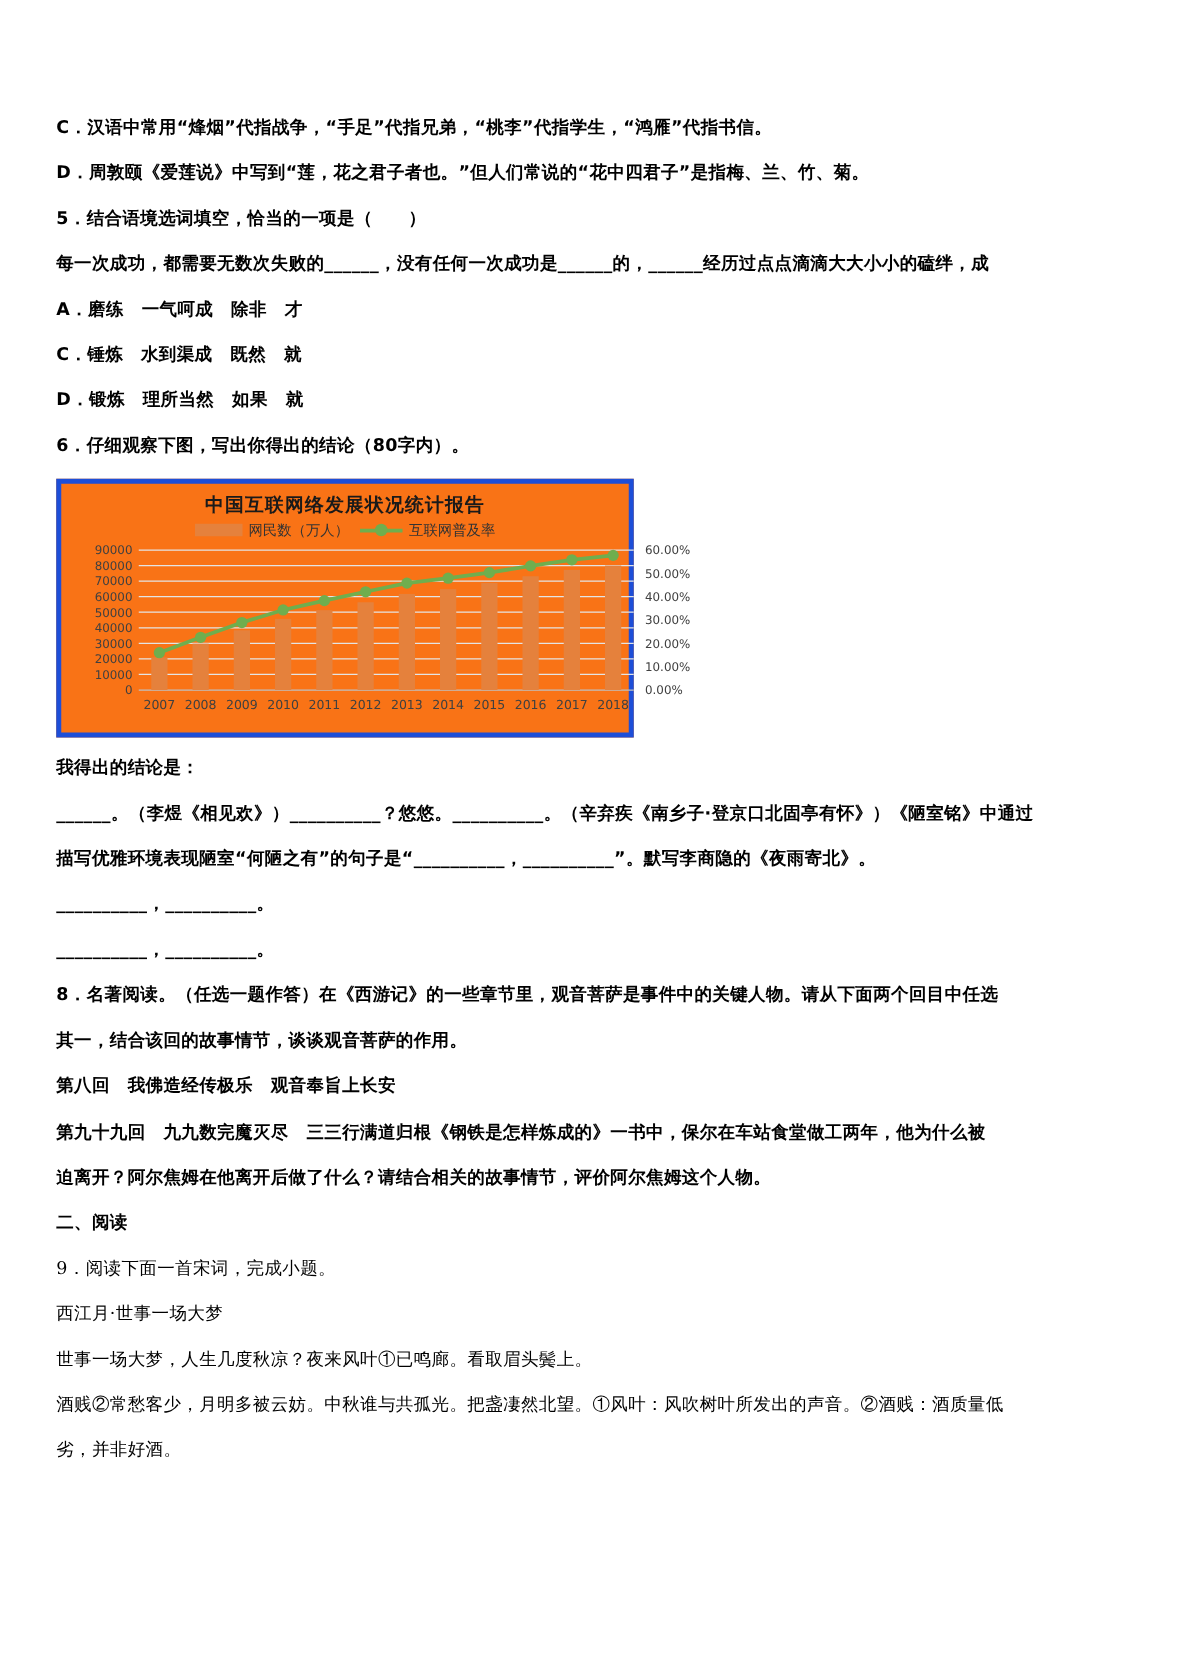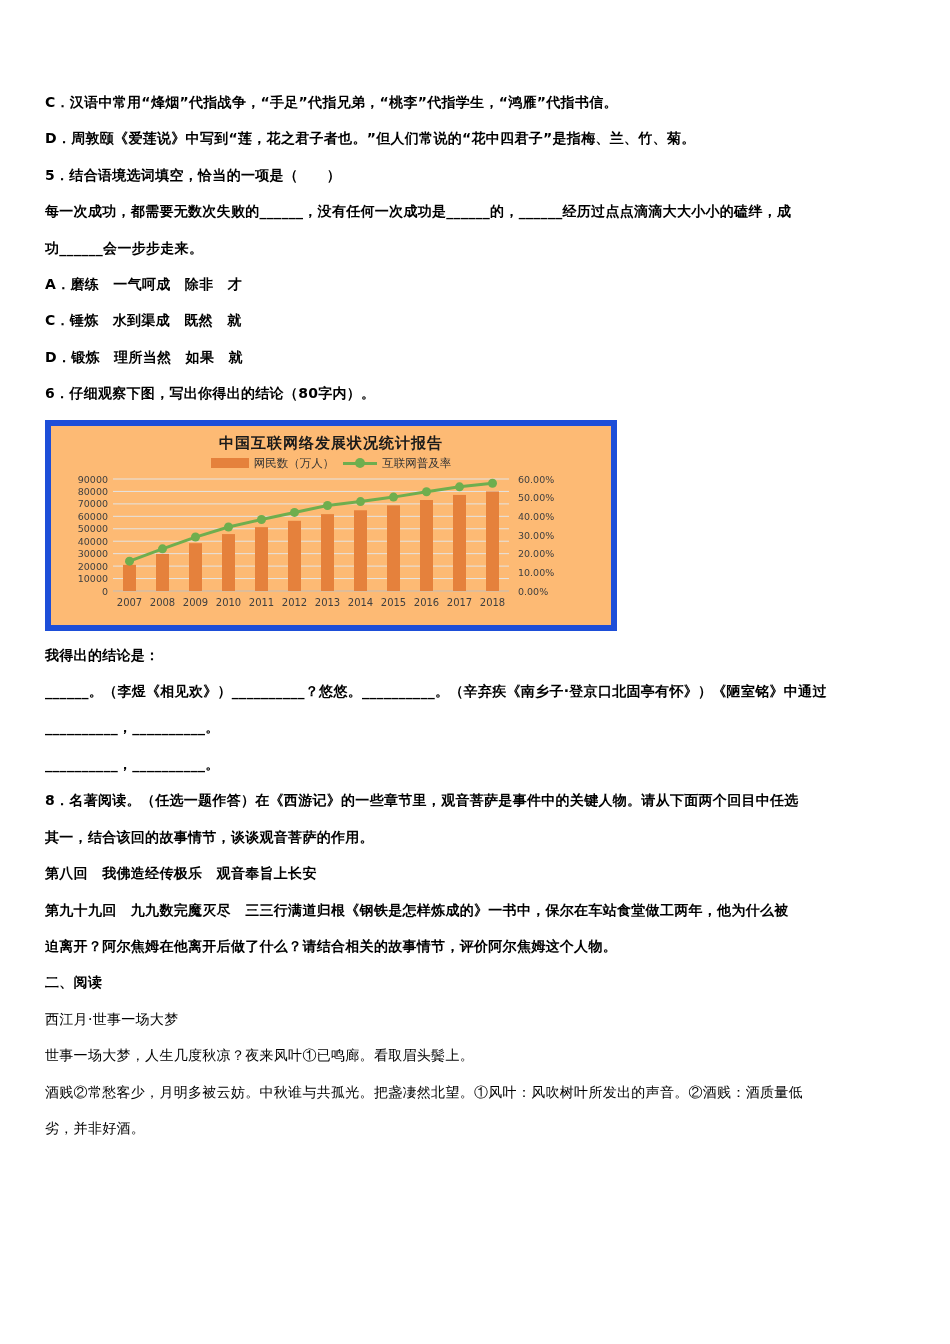--- a/index.html
+++ b/index.html
@@ -8,21 +8,21 @@
     font-family:"DejaVu Sans",sans-serif;color:#000;
   }
   .page{padding:84px 40px 0 45px;}
   p.line{
     margin:0;line-height:36.4px;font-size:14px;font-weight:bold;
     white-space:nowrap;letter-spacing:0.3px;
   }
   p.song{font-weight:normal;font-family:"DejaVu Serif","Liberation Serif",serif;}
   p.kai{font-weight:normal;font-family:"DejaVu Serif","Liberation Serif",serif;}
   .chart-box{
-    width:572px;border:6px solid #1d4ed8;background:#fdba74;
+    width:462px;border:4px solid #1d4ed8;background:#f97316;
     margin:8px 0 6px 0;padding-top:7px;box-sizing:border-box;
   }
   .chart-title{
     text-align:center;font-size:15px;font-weight:bold;color:#1a1a1a;
     line-height:20px;letter-spacing:1px;
   }
   .chart-legend{
     display:flex;justify-content:center;align-items:center;gap:9px;
     font-size:11.5px;color:#333;margin-top:2px;line-height:16px;
   }
@@ -36,21 +36,20 @@
 </head>
 <body>
 
 <div class="page">
 
   <p class="line">C．汉语中常用“烽烟”代指战争，“手足”代指兄弟，“桃李”代指学生，“鸿雁”代指书信。</p>
   <p class="line">D．周敦颐《爱莲说》中写到“莲，花之君子者也。”但人们常说的“花中四君子”是指梅、兰、竹、菊。</p>
 
   <p class="line">5．结合语境选词填空，恰当的一项是（　　）</p>
   <p class="line">每一次成功，都需要无数次失败的______，没有任何一次成功是______的，______经历过点点滴滴大大小小的磕绊，成</p>
-  <p class="line">功______会一步步走来。</p>
   <p class="line">A．磨练　一气呵成　除非　才</p>
   <p class="line">C．锤炼　水到渠成　既然　就</p>
   <p class="line">D．锻炼　理所当然　如果　就</p>
 
   <p class="line">6．仔细观察下图，写出你得出的结论（80字内）。</p>
 
   <div class="chart-box">
     <div class="chart-title">中国互联网络发展状况统计报告</div>
     <div class="chart-legend">
       <span class="legend-item">
@@ -129,29 +128,31 @@
         <circle cx="342.5" cy="26.10666666666667" r="4.5" fill="#6FAE4E"></circle>
         <circle cx="375.5" cy="20.693333333333328" r="4.5" fill="#6FAE4E"></circle>
         <circle cx="408.5" cy="15.840000000000003" r="4.5" fill="#6FAE4E"></circle>
         <circle cx="441.5" cy="12.293333333333337" r="4.5" fill="#6FAE4E"></circle>
       </svg>
   </div>
 
   <p class="line">我得出的结论是：</p>
 
   <p class="line">______。（李煜《相见欢》）__________？悠悠。__________。（辛弃疾《南乡子·登京口北固亭有怀》）《陋室铭》中通过</p>
+  <p class="line">描写优雅环境表现陋室“何陋之有”的句子是“__________，__________”。默写李商隐的《夜雨寄北》。</p>
   <p class="line">__________，__________。</p>
   <p class="line">__________，__________。</p>
 
   <p class="line">8．名著阅读。（任选一题作答）在《西游记》的一些章节里，观音菩萨是事件中的关键人物。请从下面两个回目中任选</p>
   <p class="line">其一，结合该回的故事情节，谈谈观音菩萨的作用。</p>
   <p class="line">第八回　我佛造经传极乐　观音奉旨上长安</p>
   <p class="line">第九十九回　九九数完魔灭尽　三三行满道归根《钢铁是怎样炼成的》一书中，保尔在车站食堂做工两年，他为什么被</p>
   <p class="line">迫离开？阿尔焦姆在他离开后做了什么？请结合相关的故事情节，评价阿尔焦姆这个人物。</p>
 
   <p class="line">二、阅读</p>
 
+  <p class="line song">9．阅读下面一首宋词，完成小题。</p>
   <p class="line kai">西江月·世事一场大梦</p>
   <p class="line kai">世事一场大梦，人生几度秋凉？夜来风叶①已鸣廊。看取眉头鬓上。</p>
   <p class="line kai">酒贱②常愁客少，月明多被云妨。中秋谁与共孤光。把盏凄然北望。①风叶：风吹树叶所发出的声音。②酒贱：酒质量低</p>
   <p class="line kai">劣，并非好酒。</p>
 
 </div>
 
 </body></html>

